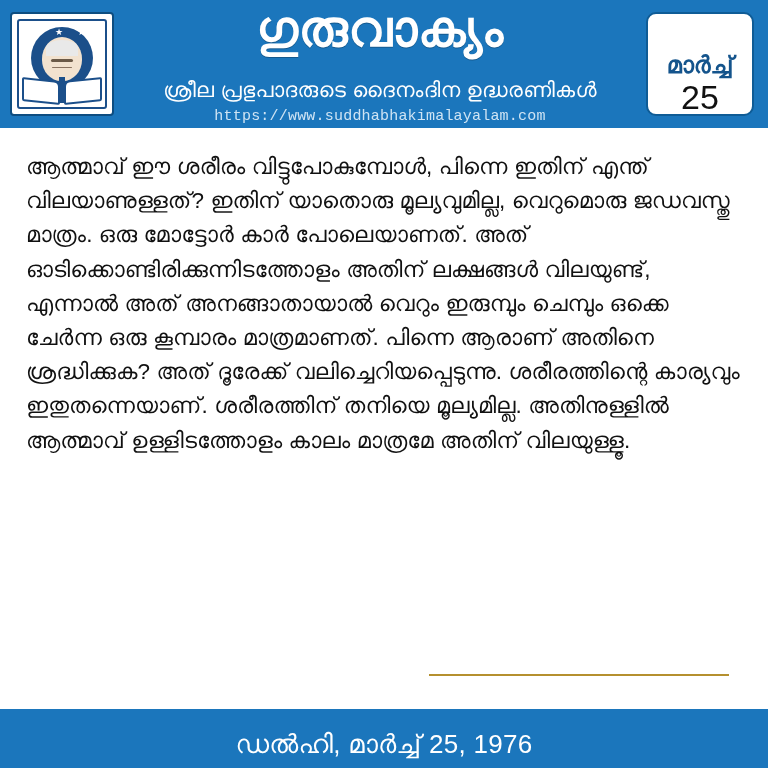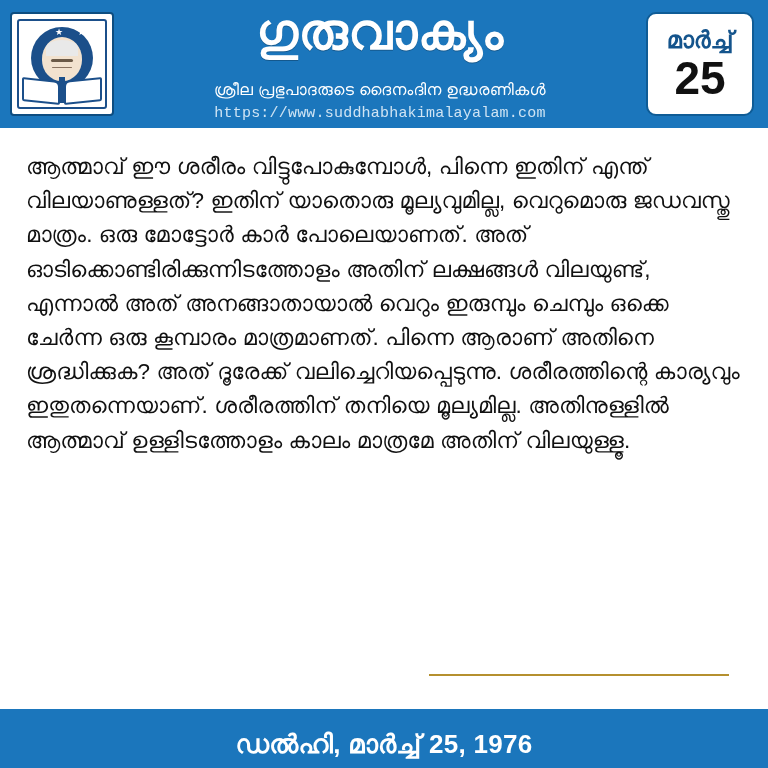--- a/index.html
+++ b/index.html
@@ -131,21 +131,21 @@
     min-width: 0;
   }
   .main-title {
     font-size: 50px;
     line-height: 1.04;
     font-weight: bold;
     letter-spacing: 0.5px;
     text-shadow: 0 1px 0 rgba(0,0,0,.25);
   }
   .sub-title {
-    font-size: 16px;
+    font-size: 21px;
     line-height: 1.2;
     margin-top: 22px;
     letter-spacing: .3px;
   }
   .site-url-top {
     font-size: 15px;
     margin-top: 5px;
     color: #cfe4f4;
     letter-spacing: .2px;
     font-family: Liberation Mono, monospace;
@@ -153,34 +153,34 @@
 
   .date-box {
     width: 108px;
     height: 104px;
     background: #ffffff;
     border: 2px solid #0f5c96;
     border-radius: 10px;
     display: flex;
     flex-direction: column;
     align-items: center;
-    justify-content: center;
+    justify-content: flex-end;
     flex: 0 0 auto;
     margin-right: 4px;
   }
   .date-month {
     font-size: 24px;
     color: #14548c;
     font-weight: bold;
     line-height: 1.1;
   }
   .date-day {
-    font-size: 46px;
+    font-size: 34px;
     color: #111111;
-    font-weight: bold;
+    font-weight: normal;
     line-height: 1;
     margin-top: 2px;
   }
 
   
   .content {
     flex: 1 1 auto;
     padding: 22px 26px 4px 26px;
     position: relative;
     overflow: hidden;
@@ -231,21 +231,21 @@
     background: #1b76bc;
     color: #ffffff;
     display: flex;
     align-items: center;
     justify-content: center;
     flex: 0 0 auto;
     border-top: 3px solid #ffffff;
   }
   .footer-text {
     font-size: 26px;
-    font-weight: bold;
+    font-weight: normal;
     letter-spacing: .3px;
     margin-top: 12px;
   }
 </style>
 </head>
 <body>
 
 <div class="page">
 
   <div class="header">

